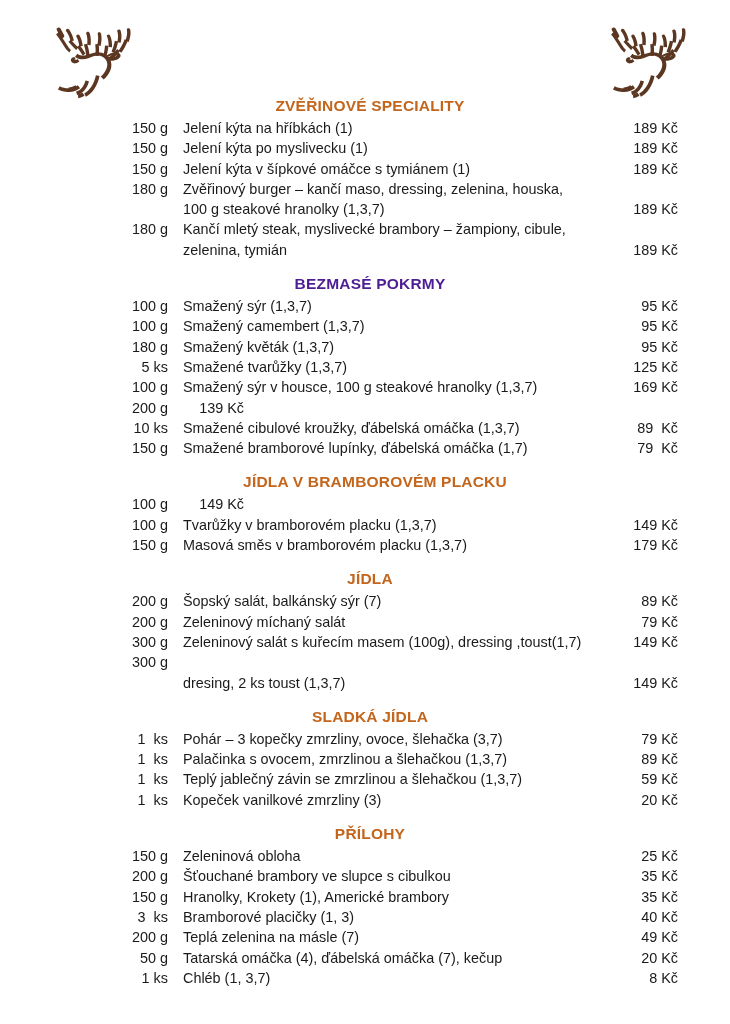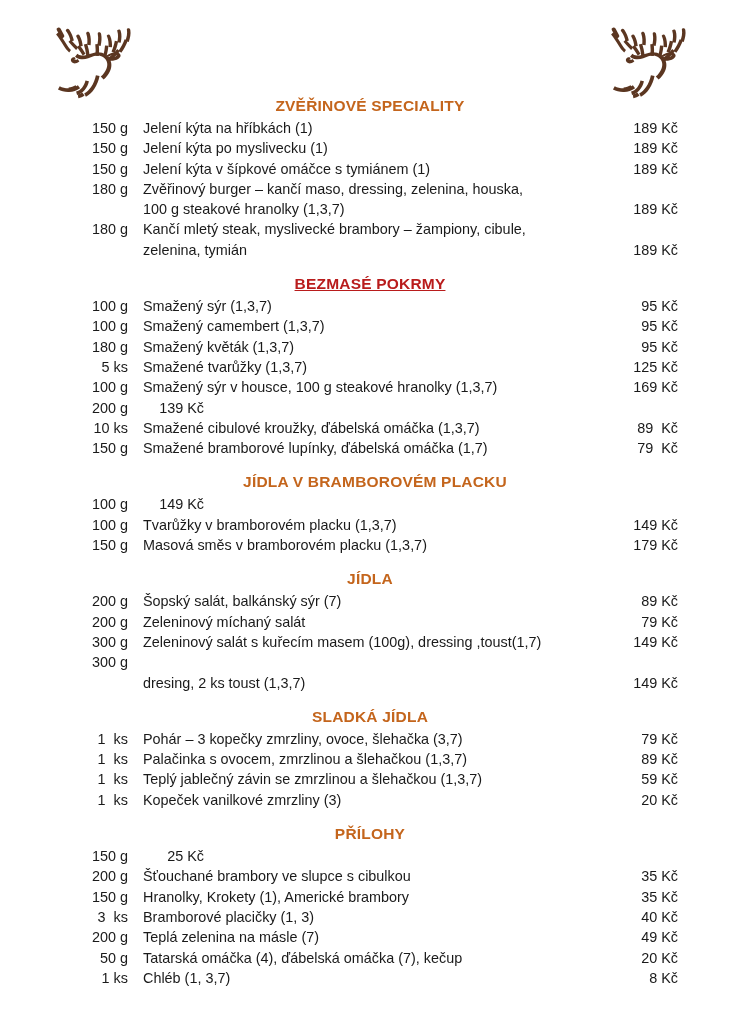--- a/index.html
+++ b/index.html
@@ -48,21 +48,21 @@
     font-size: 15.5px;
     font-weight: bold;
     letter-spacing: 0.2px;
     padding-left: 10px;
     margin: 0;
     line-height: 20px;
   }
 
   .section + .section .section-title { padding-top: 14px; }
 
-  .rows { margin-top: 2px; }
+  .rows { margin-top: 2px; padding-left: 40px; }
 
   .row {
     display: flex;
     align-items: baseline;
     line-height: 20.3px;
     font-size: 14.4px;
     white-space: pre;
   }
 
   .qty {
@@ -285,21 +285,21 @@
           <div class="row"><span class="qty">150 g</span><span class="desc">Jelení kýta na hříbkách (1)</span><span class="price">189 Kč</span></div>
           <div class="row"><span class="qty">150 g</span><span class="desc">Jelení kýta po myslivecku (1)</span><span class="price">189 Kč</span></div>
           <div class="row"><span class="qty">150 g</span><span class="desc">Jelení kýta v šípkové omáčce s tymiánem (1)</span><span class="price">189 Kč</span></div>
           <div class="row"><span class="qty">180 g</span><span class="desc">Zvěřinový burger – kančí maso, dressing, zelenina, houska,</span><span class="price"></span></div>
           <div class="row cont"><span class="qty"></span><span class="desc">100 g steakové hranolky (1,3,7)</span><span class="price">189 Kč</span></div>
           <div class="row"><span class="qty">180 g</span><span class="desc">Kančí mletý steak, myslivecké brambory – žampiony, cibule,</span><span class="price"></span></div>
           <div class="row cont"><span class="qty"></span><span class="desc">zelenina, tymián</span><span class="price">189 Kč</span></div>
         </div>
       </div>
       <div class="section">
-        <div class="section-title" style="color: #b91c1c; text-decoration: underline;">BEZMASÉ POKRMY</div>
+        <div class="section-title" style="color: #4c1d95;">BEZMASÉ POKRMY</div>
         <div class="rows">
           <div class="row"><span class="qty">100 g</span><span class="desc">Smažený sýr (1,3,7)</span><span class="price">95 Kč</span></div>
           <div class="row"><span class="qty">100 g</span><span class="desc">Smažený camembert (1,3,7)</span><span class="price">95 Kč</span></div>
           <div class="row"><span class="qty">180 g</span><span class="desc">Smažený květák (1,3,7)</span><span class="price">95 Kč</span></div>
           <div class="row"><span class="qty">5 ks</span><span class="desc">Smažené tvarůžky (1,3,7)</span><span class="price">125 Kč</span></div>
           <div class="row"><span class="qty">100 g</span><span class="desc">Smažený sýr v housce, 100 g steakové hranolky (1,3,7)</span><span class="price">169 Kč</span></div>
           <div class="row"><span class="qty">200 g</span><span class="price">139 Kč</span></div>
           <div class="row"><span class="qty">10 ks</span><span class="desc">Smažené cibulové kroužky, ďábelská omáčka (1,3,7)</span><span class="price">89  Kč</span></div>
           <div class="row"><span class="qty">150 g</span><span class="desc">Smažené bramborové lupínky, ďábelská omáčka (1,7)</span><span class="price">79  Kč</span></div>
         </div>
@@ -327,21 +327,21 @@
         <div class="rows">
           <div class="row"><span class="qty">1  ks</span><span class="desc">Pohár – 3 kopečky zmrzliny, ovoce, šlehačka (3,7)</span><span class="price">79 Kč</span></div>
           <div class="row"><span class="qty">1  ks</span><span class="desc">Palačinka s ovocem, zmrzlinou a šlehačkou (1,3,7)</span><span class="price">89 Kč</span></div>
           <div class="row"><span class="qty">1  ks</span><span class="desc">Teplý jablečný závin se zmrzlinou a šlehačkou (1,3,7)</span><span class="price">59 Kč</span></div>
           <div class="row"><span class="qty">1  ks</span><span class="desc">Kopeček vanilkové zmrzliny (3)</span><span class="price">20 Kč</span></div>
         </div>
       </div>
       <div class="section">
         <div class="section-title" style="color: rgb(196, 101, 28);">PŘÍLOHY</div>
         <div class="rows">
-          <div class="row"><span class="qty">150 g</span><span class="price">25 Kč</span></div>
+          <div class="row"><span class="qty">150 g</span><span class="desc">Zeleninová obloha</span><span class="price">25 Kč</span></div>
           <div class="row"><span class="qty">200 g</span><span class="desc">Šťouchané brambory ve slupce s cibulkou</span><span class="price">35 Kč</span></div>
           <div class="row"><span class="qty">150 g</span><span class="desc">Hranolky, Krokety (1), Americké brambory</span><span class="price">35 Kč</span></div>
           <div class="row"><span class="qty">3  ks</span><span class="desc">Bramborové placičky (1, 3)</span><span class="price">40 Kč</span></div>
           <div class="row"><span class="qty">200 g</span><span class="desc">Teplá zelenina na másle (7)</span><span class="price">49 Kč</span></div>
           <div class="row"><span class="qty">50 g</span><span class="desc">Tatarská omáčka (4), ďábelská omáčka (7), kečup</span><span class="price">20 Kč</span></div>
           <div class="row"><span class="qty">1 ks</span><span class="desc">Chléb (1, 3,7)</span><span class="price">8 Kč</span></div>
         </div>
       </div>
     </div>
 

